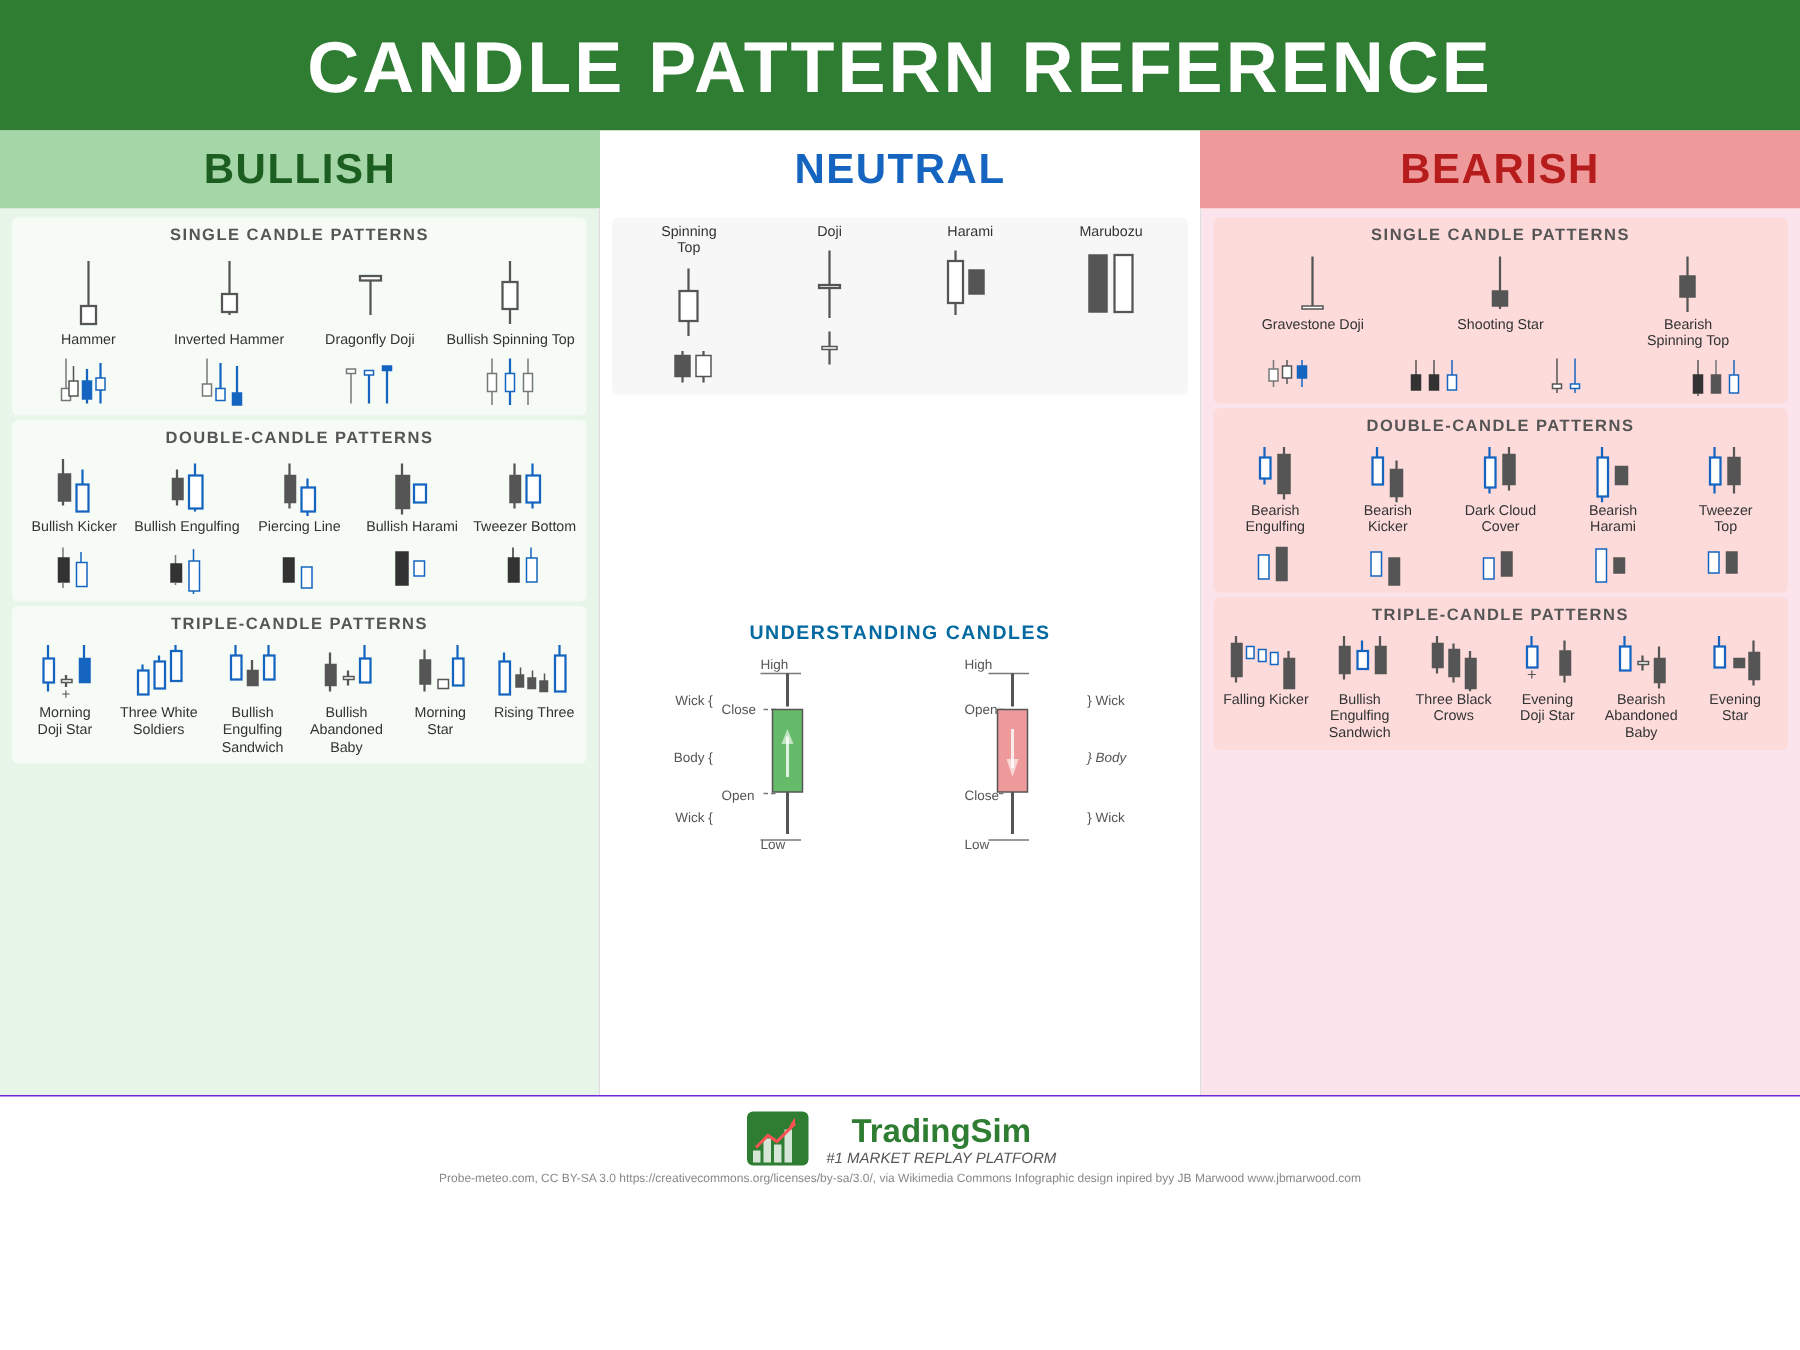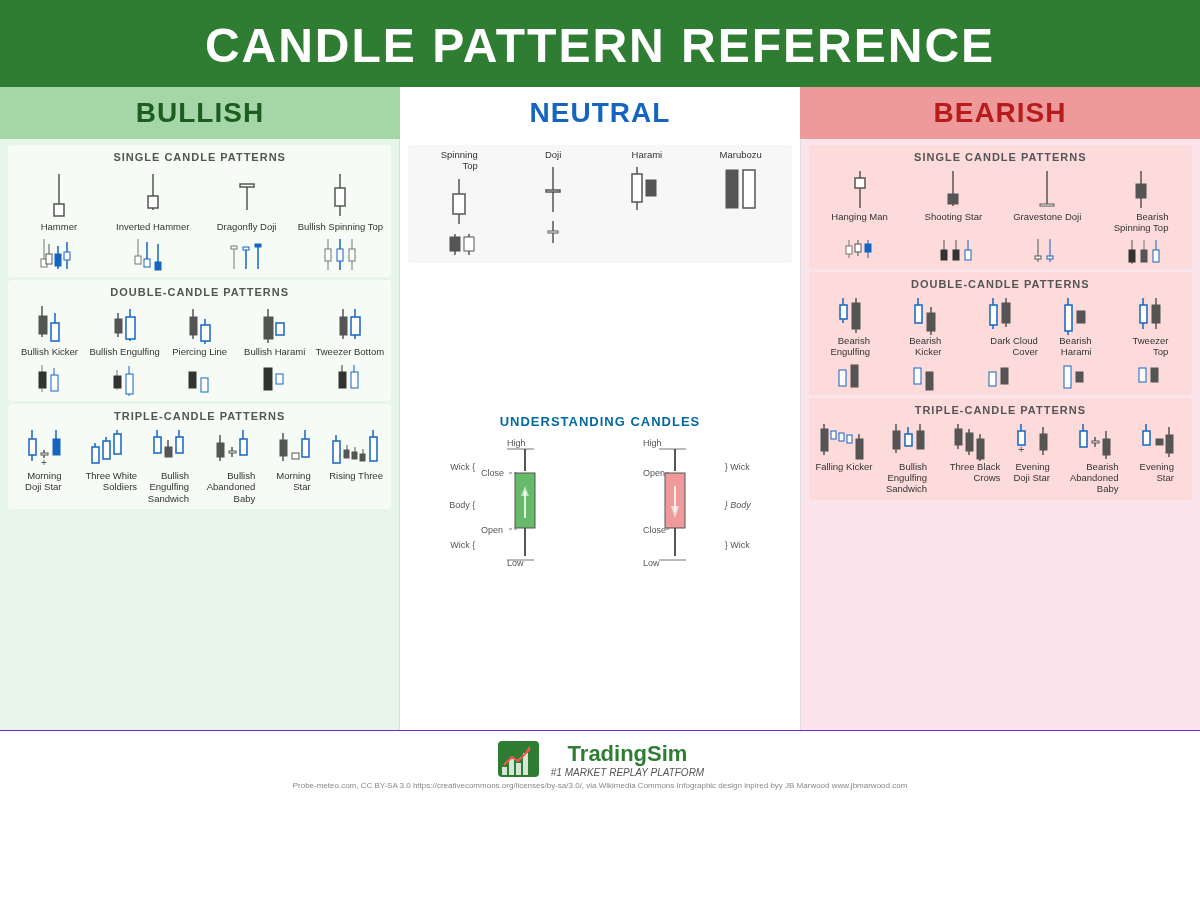--- a/index.html
+++ b/index.html
@@ -128,21 +128,21 @@
       flex-direction: column;
       align-items: center;
       text-align: center;
       flex: 1;
     }
     .pattern-label {
       font-size: 9.5px;
       color: #333;
       line-height: 1.2;
       margin-bottom: 2px;
-      text-align: right;
+      text-align: center;
     }
     .pattern-canvas {
       width: 100%;
       display: flex;
       justify-content: center;
       align-items: flex-end;
     }
     
     svg.candle { overflow: visible; }
 
@@ -607,40 +607,32 @@
       </div>
     </div>
 
     <div class="section-bearish">
 
       <div class="section-bg-salmon">
         <div class="sub-header">SINGLE CANDLE PATTERNS</div>
         <div class="pattern-group">
           <div class="pattern-item">
             <svg width="30" height="45">
-              <line x1="15" y1="5" x2="15" y2="30" stroke="#555" stroke-width="1.5"></line>
-              <rect x="10" y="12" width="10" height="10" fill="white" stroke="#555" stroke-width="1.5"></rect>
-              <line x1="15" y1="30" x2="15" y2="42" stroke="#555" stroke-width="1.5"></line>
-            </svg>
-            <div class="pattern-label">Hanging Man</div>
+              <line x1="15" y1="5" x2="15" y2="38" stroke="#555" stroke-width="1.5"></line>
+              <rect x="8" y="38" width="14" height="2" fill="white" stroke="#555" stroke-width="1"></rect>
+            </svg>
+            <div class="pattern-label">Gravestone Doji</div>
           </div>
           <div class="pattern-item">
             <svg width="30" height="45">
               <line x1="15" y1="5" x2="15" y2="28" stroke="#555" stroke-width="1.5"></line>
               <rect x="10" y="28" width="10" height="10" fill="#555" stroke="#555" stroke-width="1"></rect>
               <line x1="15" y1="38" x2="15" y2="40" stroke="#555" stroke-width="1.5"></line>
             </svg>
             <div class="pattern-label">Shooting Star</div>
-          </div>
-          <div class="pattern-item">
-            <svg width="30" height="45">
-              <line x1="15" y1="5" x2="15" y2="38" stroke="#555" stroke-width="1.5"></line>
-              <rect x="8" y="38" width="14" height="2" fill="white" stroke="#555" stroke-width="1"></rect>
-            </svg>
-            <div class="pattern-label">Gravestone Doji</div>
           </div>
           <div class="pattern-item">
             <svg width="30" height="45">
               <line x1="15" y1="5" x2="15" y2="18" stroke="#555" stroke-width="1.5"></line>
               <rect x="10" y="18" width="10" height="14" fill="#555" stroke="#555" stroke-width="1"></rect>
               <line x1="15" y1="32" x2="15" y2="42" stroke="#555" stroke-width="1.5"></line>
             </svg>
             <div class="pattern-label">Bearish<br>Spinning Top</div>
           </div>
         </div>

